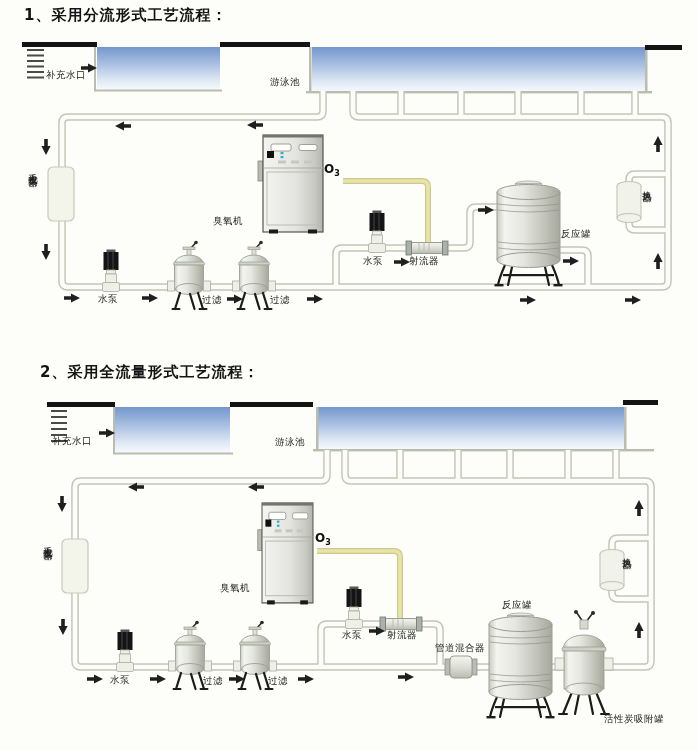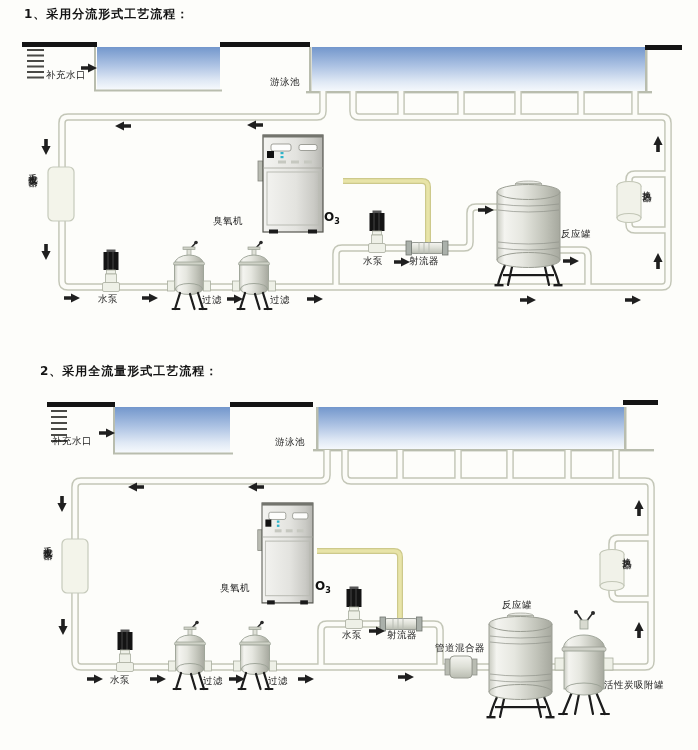--- a/index.html
+++ b/index.html
@@ -1,23 +1,23 @@
 <!DOCTYPE html>
 <html><head>
 <meta charset="utf-8">
 <style>
   html,body{margin:0;padding:0;background:#ffffff;}
   #stage{position:relative;width:698px;height:750px;background:#fdfdfa;overflow:hidden;
          font-family:"DejaVu Sans",sans-serif;}
   #stage svg{position:absolute;left:0;top:0;}
-  .ttl{position:absolute;font-size:12px;font-weight:700;color:#141414;letter-spacing:1px;white-space:nowrap;}
+  .ttl{position:absolute;font-size:15px;font-weight:700;color:#141414;letter-spacing:1px;white-space:nowrap;}
   .lb{position:absolute;font-size:9.5px;color:#1b1b1b;letter-spacing:.5px;white-space:nowrap;line-height:1;}
   .lbv{position:absolute;font-size:9.5px;color:#1b1b1b;white-space:nowrap;line-height:1.15;
        writing-mode:vertical-rl;text-orientation:upright;letter-spacing:1px;}
-  .o3lab{position:absolute;color:#111;line-height:1;margin-top:48px;}
+  .o3lab{position:absolute;color:#111;line-height:1;}
   .o3lab .o{font-weight:700;font-size:12px;}
   .o3lab .s{font-size:8px;font-weight:700;vertical-align:-3px;}
   
   .po{fill:none;stroke:#c3c6b7;stroke-width:7.6;stroke-linejoin:round;stroke-linecap:butt;}
   .pi{fill:none;stroke:#fcfcf8;stroke-width:4.7;stroke-linejoin:round;stroke-linecap:butt;}
   .yo{fill:none;stroke:#cdc98b;stroke-width:6;stroke-linejoin:round;}
   .yi{fill:none;stroke:#e8e4a8;stroke-width:3.6;stroke-linejoin:round;}
   .met{fill:url(#tank);stroke:#9aa094;stroke-width:.9;}
   .metl{fill:#f1f2e9;stroke:#c2c6b6;stroke-width:1.1;}
   .stub{fill:#eef0e7;stroke:#a9ad9f;stroke-width:.8;}
@@ -315,16 +315,16 @@
 <div class="lbv" style="left:42px;top:539px;">毛发收集器</div>
 <div class="lb" style="left:220px;top:583px;">臭氧机</div>
 <div class="o3lab" style="left:315px;top:529px;"><span class="o">O</span><span class="s">3</span></div>
 <div class="lb" style="left:110px;top:675px;">水泵</div>
 <div class="lb" style="left:203px;top:676px;">过滤</div>
 <div class="lb" style="left:268px;top:676px;">过滤</div>
 <div class="lb" style="left:342px;top:630px;">水泵</div>
 <div class="lb" style="left:387px;top:630px;">射流器</div>
 <div class="lb" style="left:435px;top:643px;">管道混合器</div>
 <div class="lb" style="left:502px;top:600px;">反应罐</div>
-<div class="lb" style="left:604px;top:680px;">活性炭吸附罐</div>
+<div class="lb" style="left:604px;top:714px;">活性炭吸附罐</div>
 <div class="lbv" style="left:621px;top:550px;">换热器</div>
 
 </div>
 
 </body></html>

